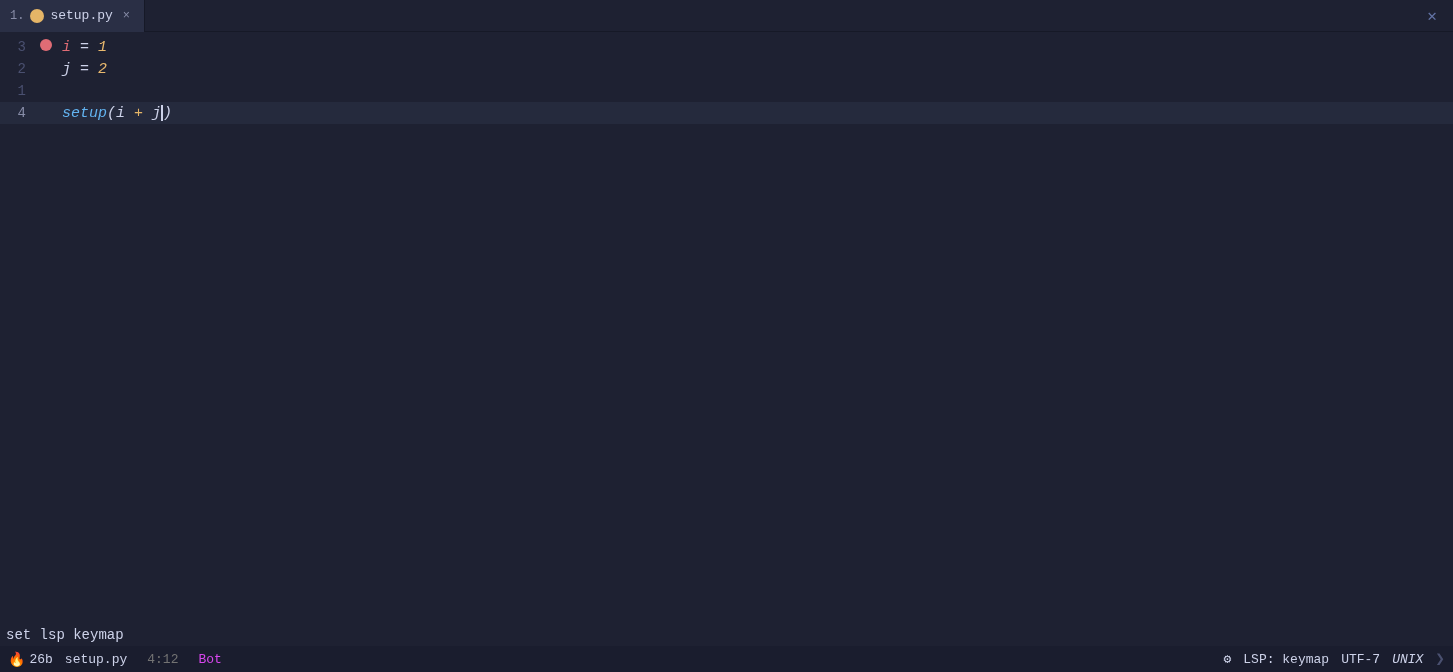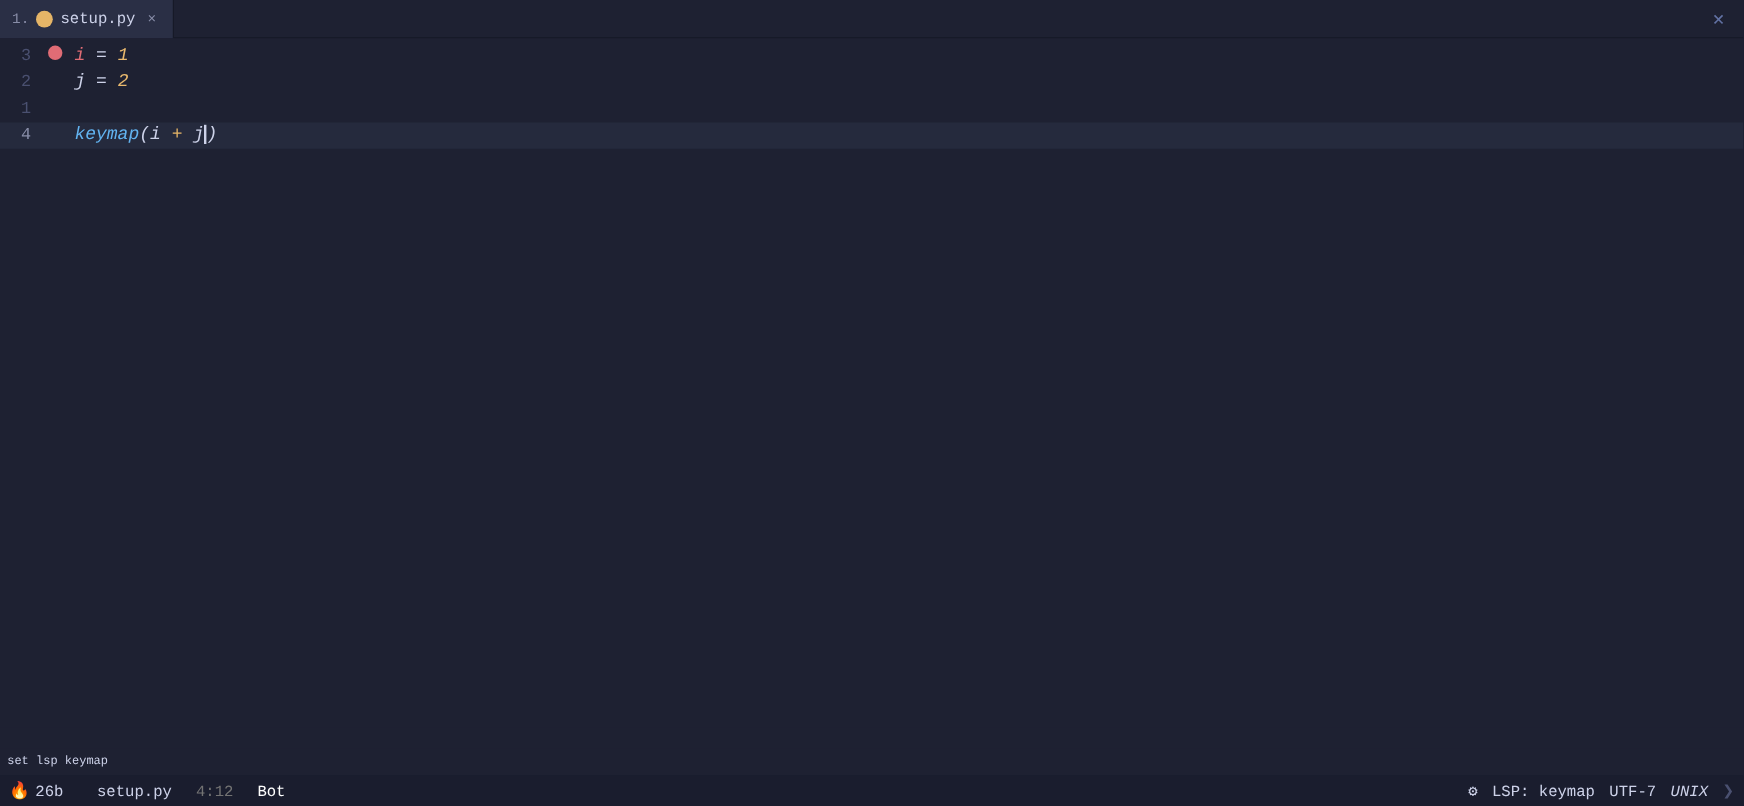--- a/index.html
+++ b/index.html
@@ -185,49 +185,49 @@
     }
 
     .bottom-flame {
       color: #e06c75;
       margin-right: 4px;
       font-size: 14px;
     }
 
     .bottom-size {
       color: #cdd2e9;
-      margin-right: 28px;
+      margin-right: 12px;
       text-align: right;
     }
 
     .bottom-filename {
       color: #cdd2e9;
       margin-right: 20px;
     }
 
     .bottom-pos {
       color: #737373;
       margin-right: 20px;
     }
 
     .bottom-mode {
-      color: #ffffff;
+      color: #d946ef;
     }
 
     .cmdline-bar {
       position: absolute;
       bottom: 26px;
       left: 0;
       right: 0;
       height: 22px;
       background-color: #1e2132;
       display: flex;
       align-items: center;
       padding: 0 6px;
-      font-size: 10px;
+      font-size: 14px;
       color: #cdd2e9;
     }
 
     .bottom-right-group {
       display: flex;
       align-items: center;
       gap: 12px;
       margin-left: auto;
     }
   </style>
@@ -263,21 +263,21 @@
 
     <div class="code-line">
       <span class="line-number">1</span>
       <span class="line-no-breakpoint"></span>
       <span class="code-content"></span>
     </div>
 
     <div class="code-line active-line">
       <span class="line-number">4</span>
       <span class="line-no-breakpoint"></span>
-      <span class="code-content"><span class="syn-func" style="color:#62b3f0;">keymap</span><span class="syn-paren" style="color:#cdd2e9;">(</span><span class="syn-var" style="color:#cdd2e9;">i</span><span class="syn-plus" style="color:#e5b567;"> + </span><span class="syn-var" style="color:#cdd2e9;">j</span><span class="cursor"></span><span class="syn-paren" style="color:#cdd2e9;">)</span></span>
+      <span class="code-content"><span class="syn-func" style="color:#62b3f0;">setup</span><span class="syn-paren" style="color:#cdd2e9;">(</span><span class="syn-var" style="color:#cdd2e9;">i</span><span class="syn-plus" style="color:#e5b567;"> + </span><span class="syn-var" style="color:#cdd2e9;">j</span><span class="cursor"></span><span class="syn-paren" style="color:#cdd2e9;">)</span></span>
     </div>
 
   </div>
 </div>
 
 <div class="cmdline-bar">
   <span>set lsp keymap</span>
 </div>
 
 <div class="bottom-bar">

